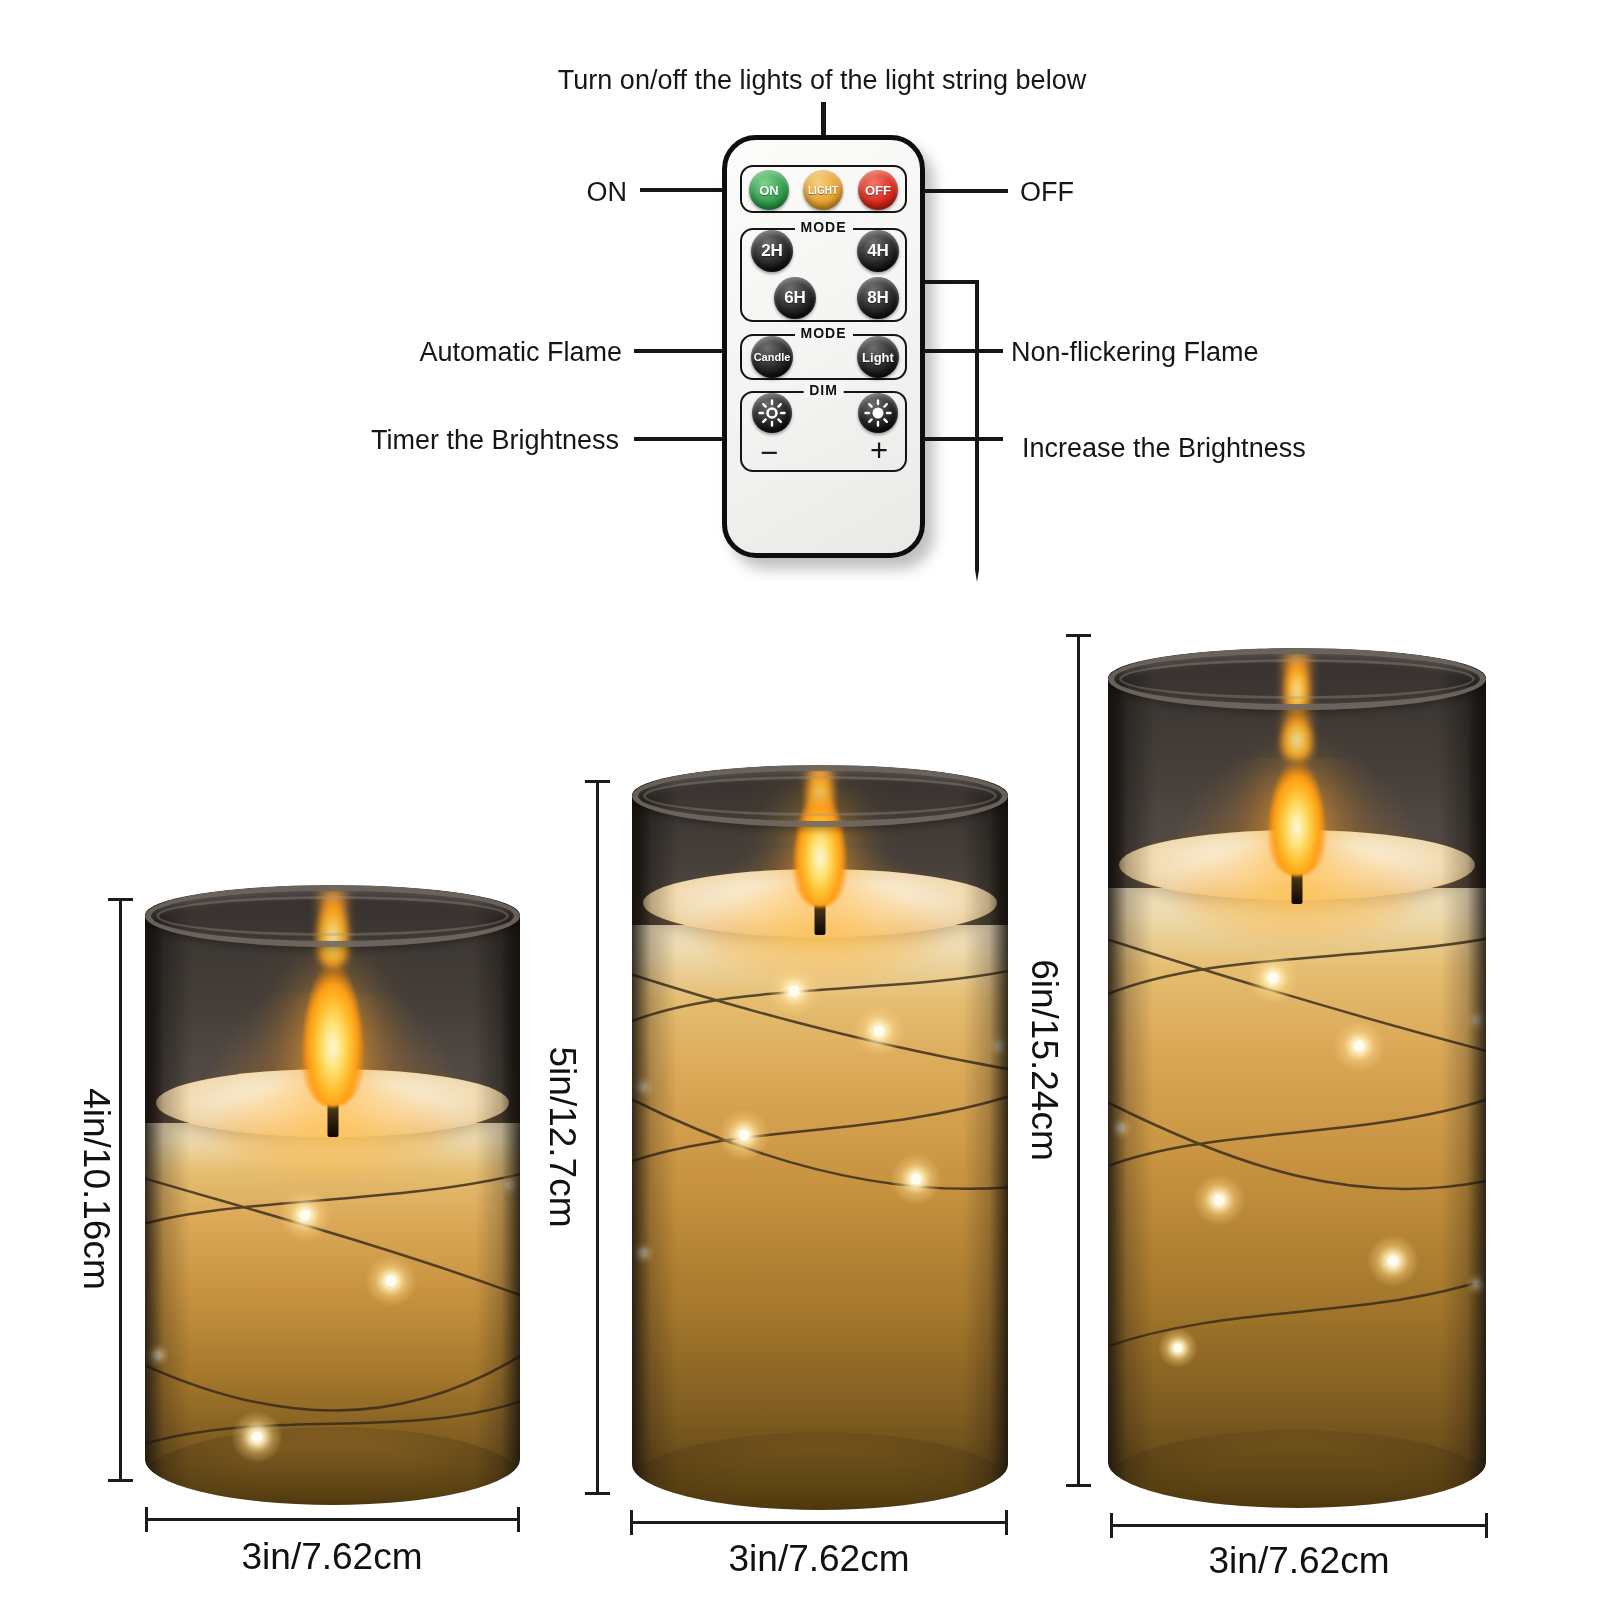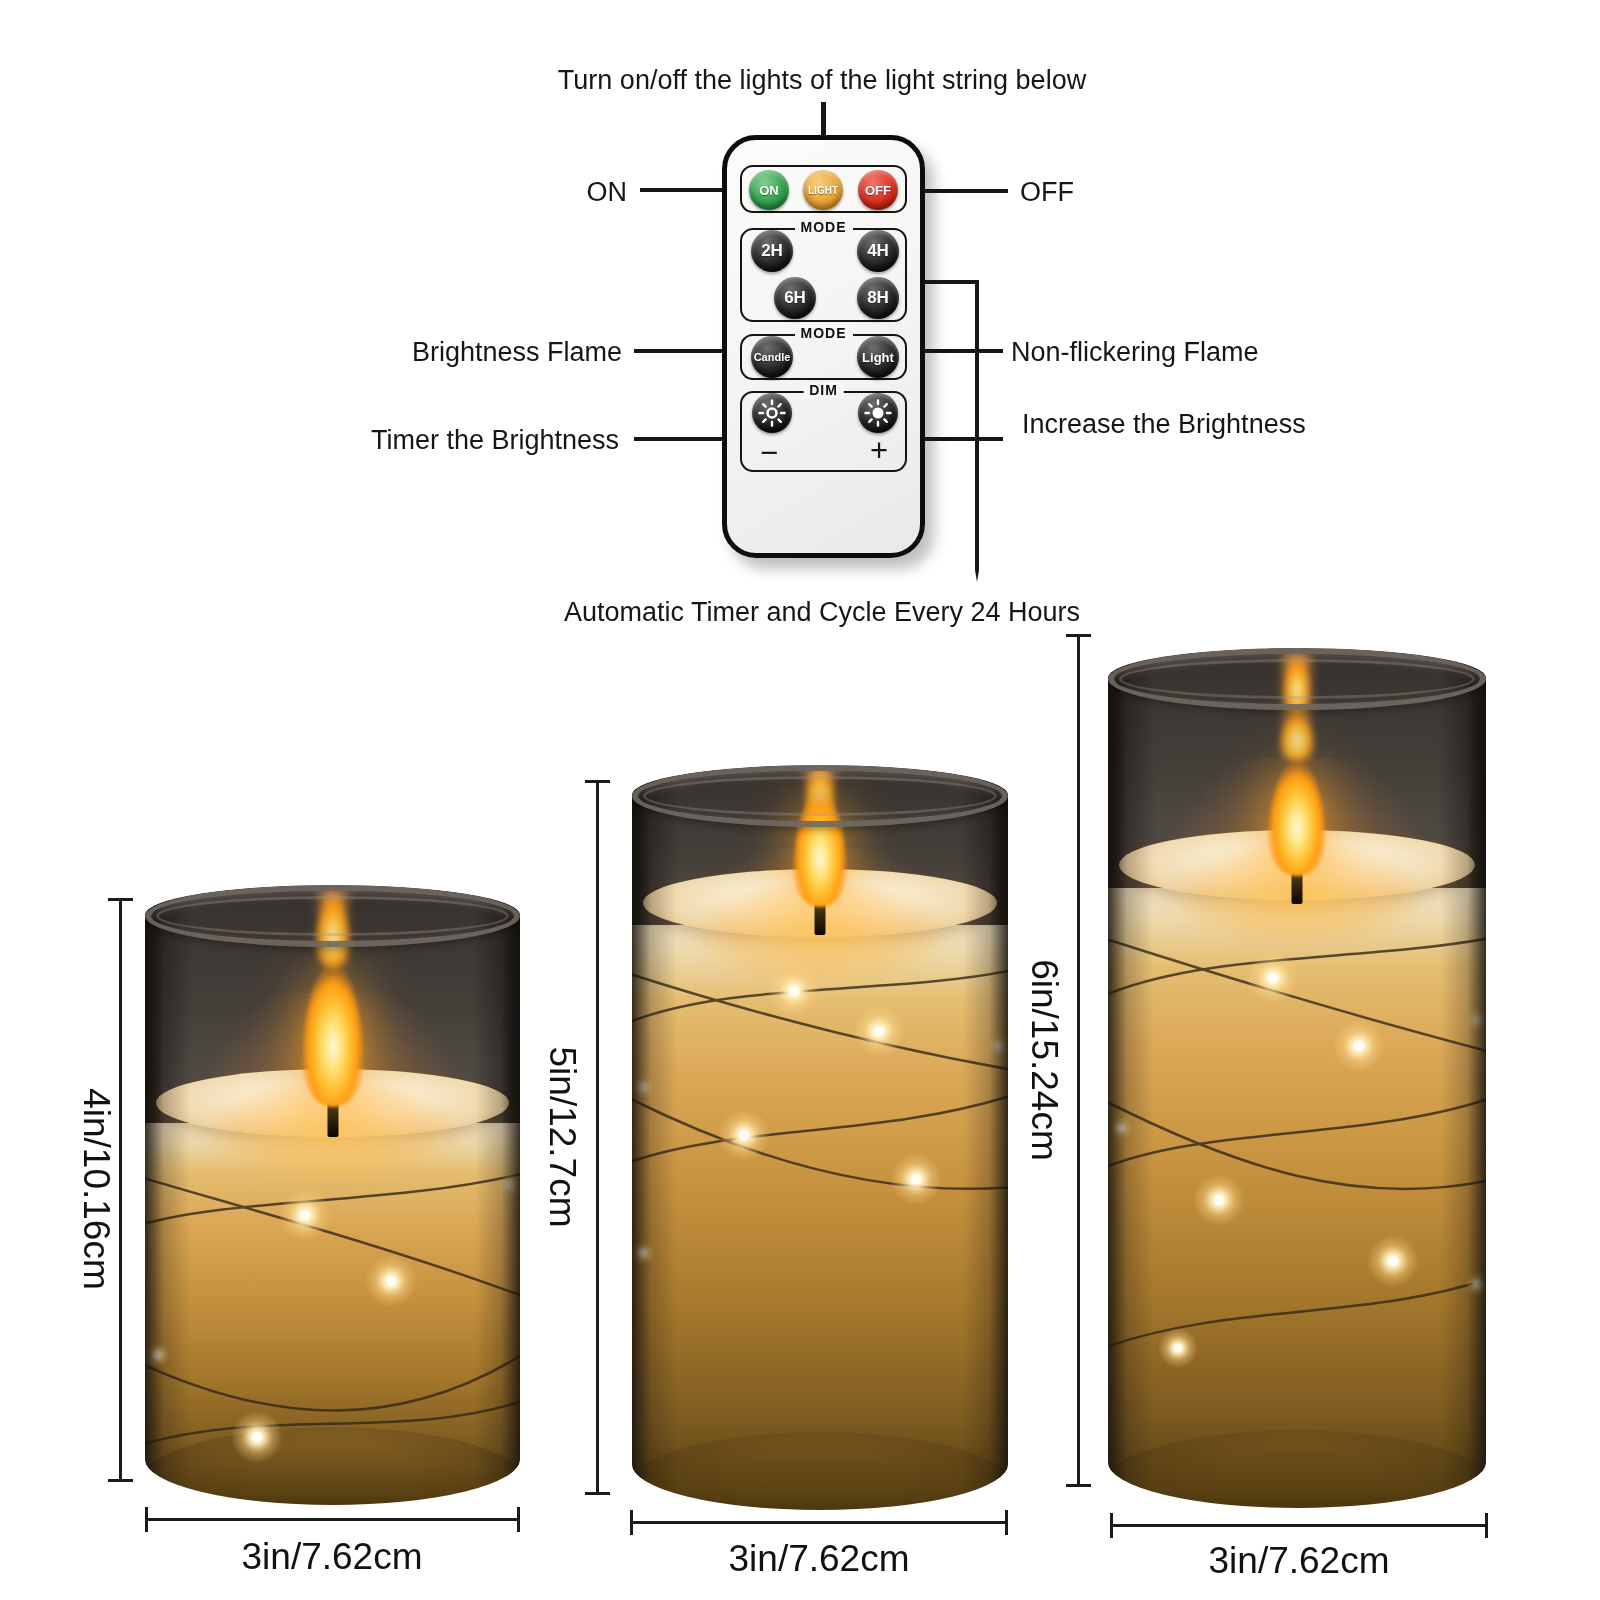--- a/index.html
+++ b/index.html
@@ -243,37 +243,36 @@
       <span class="pm" id="lbl-plus">+</span>
     </div>
   </div>
 
   <div class="callout" style="right:973px; top:176px;">ON</div>
   <div class="hline" style="left:640px; top:188px; width:82px;"></div>
 
   <div class="callout" style="left:1020px; top:176px;">OFF</div>
   <div class="hline" style="left:925px; top:189px; width:83px;"></div>
 
-  <div class="callout" style="right:978px; top:336px;">Brightness Flame</div>
+  <div class="callout" style="right:978px; top:336px;">Automatic Flame</div>
   <div class="hline" style="left:634px; top:349px; width:88px;"></div>
 
   <div class="callout" style="left:1000px; top:336px;margin-left:11px;">Non-flickering Flame</div>
   <div class="hline" style="left:925px; top:349px; width:78px;"></div>
 
   <div class="callout" style="right:981px; top:424px;">Timer the Brightness</div>
   <div class="hline" style="left:634px; top:437px; width:88px;"></div>
 
-  <div class="callout" style="left:1022px; top:408px;">Increase the Brightness</div>
+  <div class="callout" style="left:1022px; top:432px;">Increase the Brightness</div>
   <div class="hline" style="left:925px; top:437px; width:78px;"></div>
 
   <div class="hline" style="left:925px; top:280px; width:54px;"></div>
   <div class="vcall" style="left:975px; top:280px; height:290px;"></div>
   <div class="taper" style="left:975px; top:570px;"></div>
 
-  <div class="callout center-text" style="left:822px; top:596px;">Automatic Timer and Cycle Every 24 Hours</div>
 
   <div class="candle" id="c1">
     <div class="upper"></div>
     <div class="body"></div>
     <div class="bot"></div>
     <div class="waxtop"></div>
     <div class="waxglow"></div>
     <svg class="lights" width="375" height="620" viewBox="0 0 375 620">
       <defs>
         <radialGradient id="ledga">

